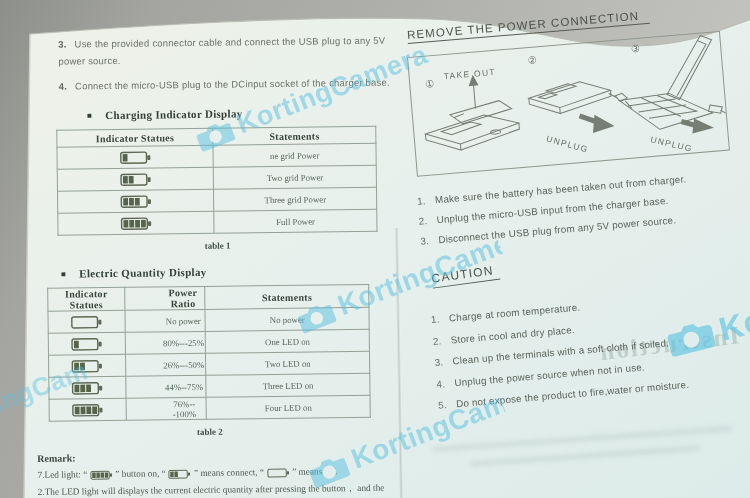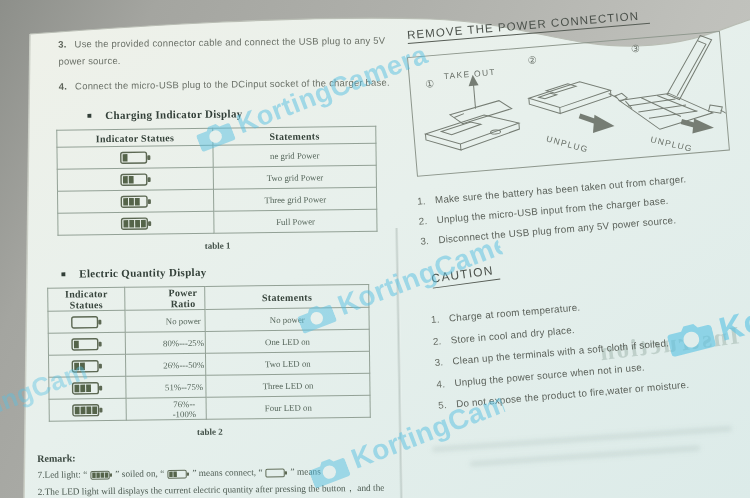--- a/index.html
+++ b/index.html
@@ -213,21 +213,21 @@
   </tr>
 
   <tr>
     <td><span class="batt"><svg width="34" height="14" viewBox="0 0 40 18">
     <rect x="1" y="2" width="33" height="14" rx="2.5" fill="none" stroke="#5c6853" stroke-width="1.8"></rect>
     <rect x="35" y="6" width="4" height="6" rx="1.2" fill="#5c6853"></rect>
                   <rect x="3.4" y="4.2" width="6.2" height="9.6" fill="#55644a" stroke="none"></rect>
                   <rect x="10.9" y="4.2" width="6.2" height="9.6" fill="#55644a" stroke="none"></rect>
                   <rect x="18.4" y="4.2" width="6.2" height="9.6" fill="#55644a" stroke="none"></rect>
                 </svg></span></td>
-    <td>51%--75%</td>
+    <td>44%--75%</td>
     <td>Three LED on</td>
   </tr>
 
   <tr>
     <td><span class="batt"><svg width="34" height="14" viewBox="0 0 40 18">
     <rect x="1" y="2" width="33" height="14" rx="2.5" fill="none" stroke="#5c6853" stroke-width="1.8"></rect>
     <rect x="35" y="6" width="4" height="6" rx="1.2" fill="#5c6853"></rect>
                   <rect x="3.4" y="4.2" width="6.2" height="9.6" fill="#55644a" stroke="none"></rect>
                   <rect x="10.9" y="4.2" width="6.2" height="9.6" fill="#55644a" stroke="none"></rect>
                   <rect x="18.4" y="4.2" width="6.2" height="9.6" fill="#55644a" stroke="none"></rect>
@@ -243,21 +243,21 @@
     <div class="remark">
       <div class="rtitle">Remark:</div>
       <div>
         <span>7.Led light: “</span><span class="batt"><svg width="24" height="10" viewBox="0 0 40 18">
     <rect x="1" y="2" width="33" height="14" rx="2.5" fill="none" stroke="#5c6853" stroke-width="1.8"></rect>
     <rect x="35" y="6" width="4" height="6" rx="1.2" fill="#5c6853"></rect>
               <rect x="3.4" y="4.2" width="6.2" height="9.6" fill="#55644a" stroke="none"></rect>
               <rect x="10.9" y="4.2" width="6.2" height="9.6" fill="#55644a" stroke="none"></rect>
               <rect x="18.4" y="4.2" width="6.2" height="9.6" fill="#55644a" stroke="none"></rect>
               <rect x="25.9" y="4.2" width="6.2" height="9.6" fill="#55644a" stroke="none"></rect>
-            </svg></span><span>” soiled on, “</span><span class="batt"><svg width="24" height="10" viewBox="0 0 40 18">
+            </svg></span><span>” button on, “</span><span class="batt"><svg width="24" height="10" viewBox="0 0 40 18">
     <rect x="1" y="2" width="33" height="14" rx="2.5" fill="none" stroke="#5c6853" stroke-width="1.8"></rect>
     <rect x="35" y="6" width="4" height="6" rx="1.2" fill="#5c6853"></rect>
               <rect x="3.4" y="4.2" width="6.2" height="9.6" fill="#55644a" stroke="none"></rect>
               <rect x="10.9" y="4.2" width="6.2" height="9.6" fill="#55644a" stroke="none"></rect>
             </svg></span><span>” means connect, “</span><span class="batt"><svg width="24" height="10" viewBox="0 0 40 18">
     <rect x="1" y="2" width="33" height="14" rx="2.5" fill="none" stroke="#5c6853" stroke-width="1.8"></rect>
     <rect x="35" y="6" width="4" height="6" rx="1.2" fill="#5c6853"></rect>
             </svg></span><span>” means off.</span>
       </div>
       <div>2.The LED light will displays the current electric quantity after pressing the button， and the light</div>

